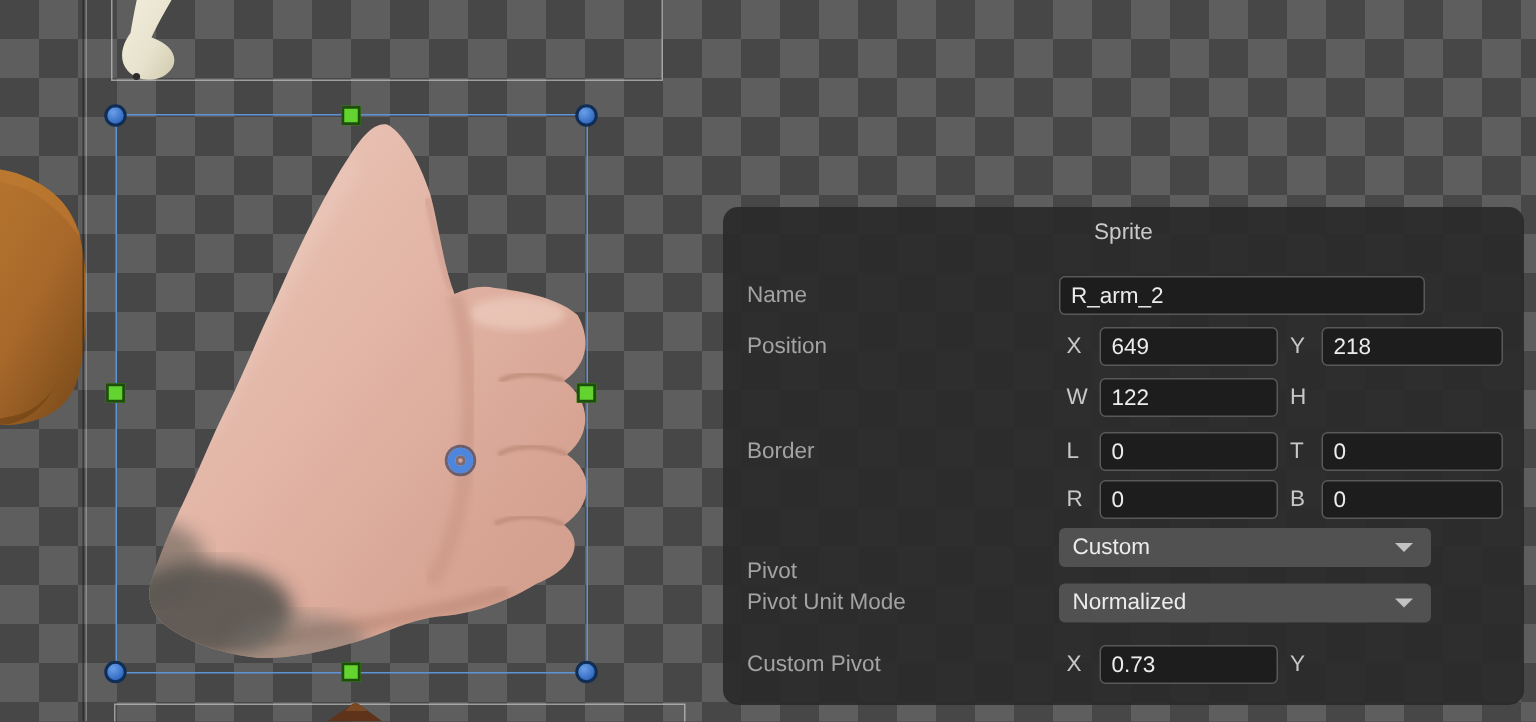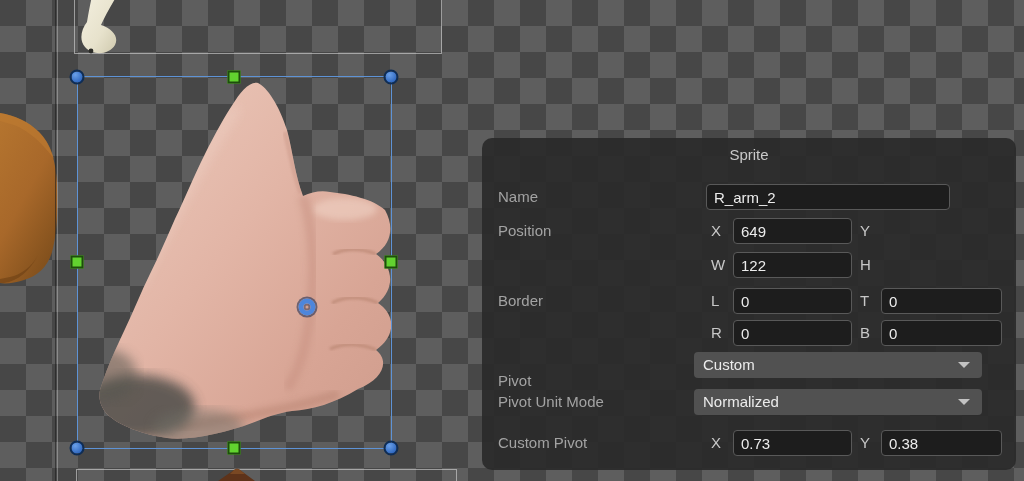--- a/index.html
+++ b/index.html
@@ -43,21 +43,21 @@
   .row-label{position:absolute;left:16px;height:26px;line-height:26px;color:#a3a3a3;font-size:15px;white-space:nowrap;}
   .prefix{position:absolute;height:26px;line-height:26px;color:#c8c8c8;font-size:15px;}
   .p1{left:229px;}
   .p2{left:378px;}
   .field{position:absolute;height:26px;box-sizing:border-box;background:#1d1d1d;
     border:1px solid #595959;border-radius:4px;color:#ececec;font-size:15px;
     padding:0 7px;font-family:"Liberation Sans",sans-serif;outline:none;}
   .field-wide{left:224px;width:244px;}
   .field-a{left:251px;width:119px;}
   .field-b{left:399px;width:121px;}
-  .dropdown{position:absolute;left:212px;width:288px;height:26px;box-sizing:border-box;
+  .dropdown{position:absolute;left:224px;width:248px;height:26px;box-sizing:border-box;
     background:#515151;border-radius:4px;color:#ececec;font-size:15px;line-height:26px;
     padding-left:9px;cursor:default;}
   .caret{position:absolute;right:12px;top:10px;width:0;height:0;
     border-left:6px solid transparent;border-right:6px solid transparent;
     border-top:6px solid #c2c2c2;}
 </style>
 </head>
 <body>
 
 <div class="abs vline-dark"></div>
@@ -153,20 +153,21 @@
 <div class="abs panel">
   <div class="panel-title">Sprite</div>
 
   <div class="row-label" style="top:46px;">Name</div>
   <input class="field field-wide" style="top: 46px;" type="text" value="R_arm_2">
 
   <div class="row-label" style="top:80px;">Position</div>
   <div class="prefix p1" style="top:80px;">X</div>
   <input class="field field-a" style="top: 80px;" type="text" value="649">
   <div class="prefix p2" style="top:80px;">Y</div>
+  <input class="field field-b" style="top: 80px;" type="text" value="218">
 
   <div class="prefix p1" style="top:114px;">W</div>
   <input class="field field-a" style="top: 114px;" type="text" value="122">
   <div class="prefix p2" style="top:114px;">H</div>
 
   <div class="row-label" style="top:150px;">Border</div>
   <div class="prefix p1" style="top:150px;">L</div>
   <input class="field field-a" style="top: 150px;" type="text" value="0">
   <div class="prefix p2" style="top:150px;">T</div>
   <input class="field field-b" style="top: 150px;" type="text" value="0">
@@ -185,14 +186,13 @@
   <div class="row-label" style="top:251px;">Pivot Unit Mode</div>
   <div class="dropdown" style="top:251px;">
     <span>Normalized</span>
     <span class="caret"></span>
   </div>
 
   <div class="row-label" style="top:292px;">Custom Pivot</div>
   <div class="prefix p1" style="top:292px;">X</div>
   <input class="field field-a" style="top: 292px;" type="text" value="0.73">
   <div class="prefix p2" style="top:292px;">Y</div>
-  <input class="field field-b" style="top: 292px;" type="text" value="0.38">
 </div>
 
 </body></html>

